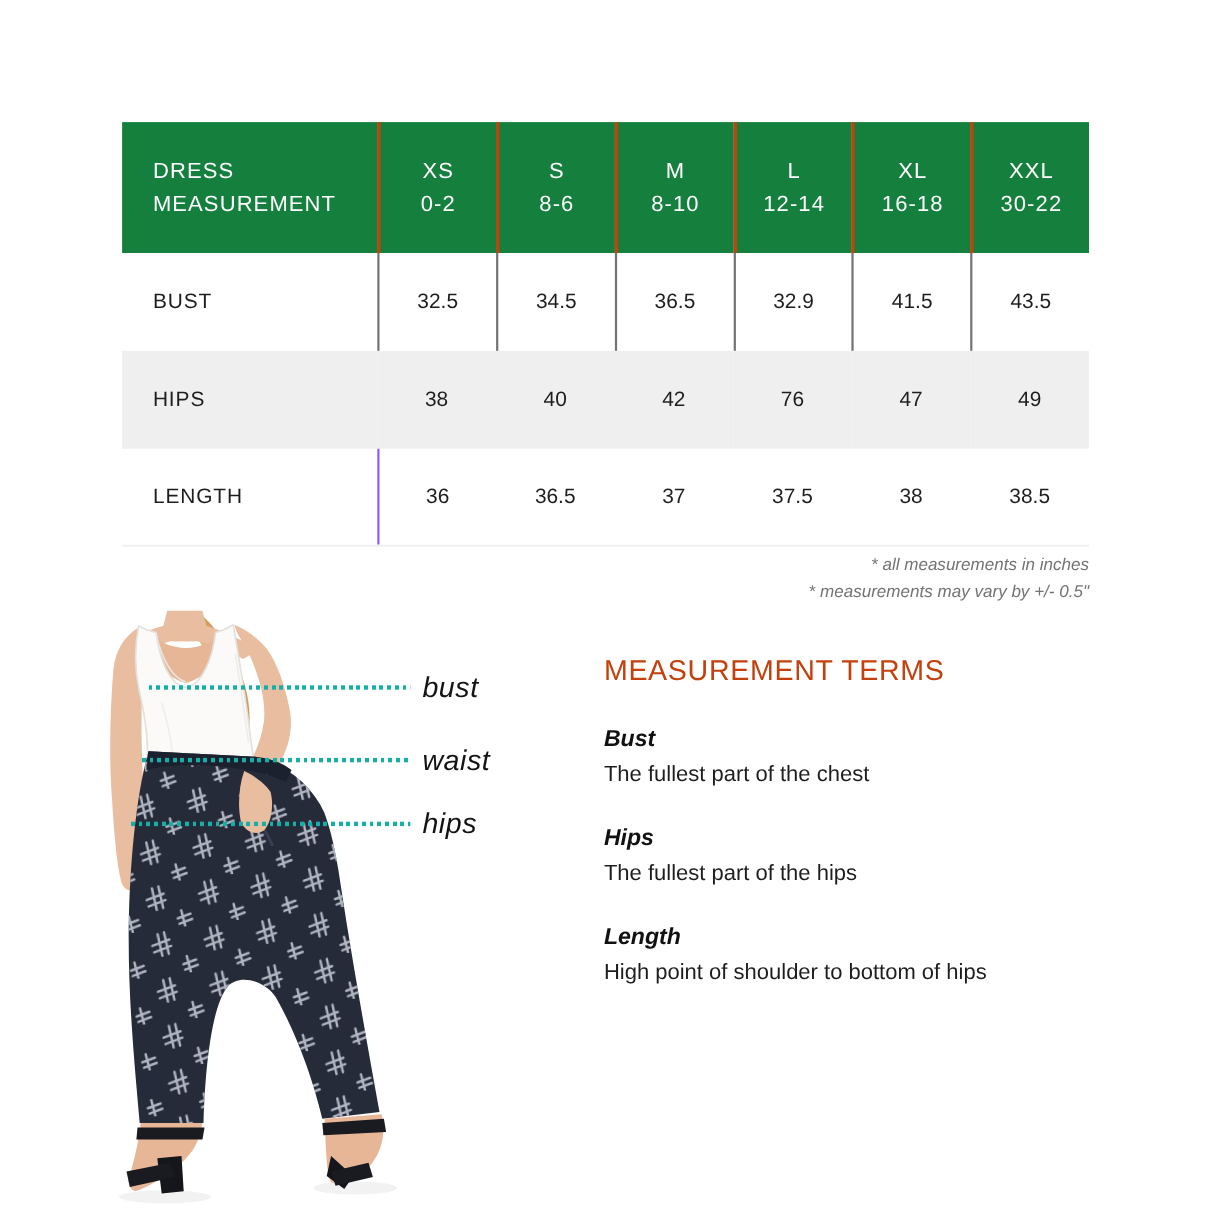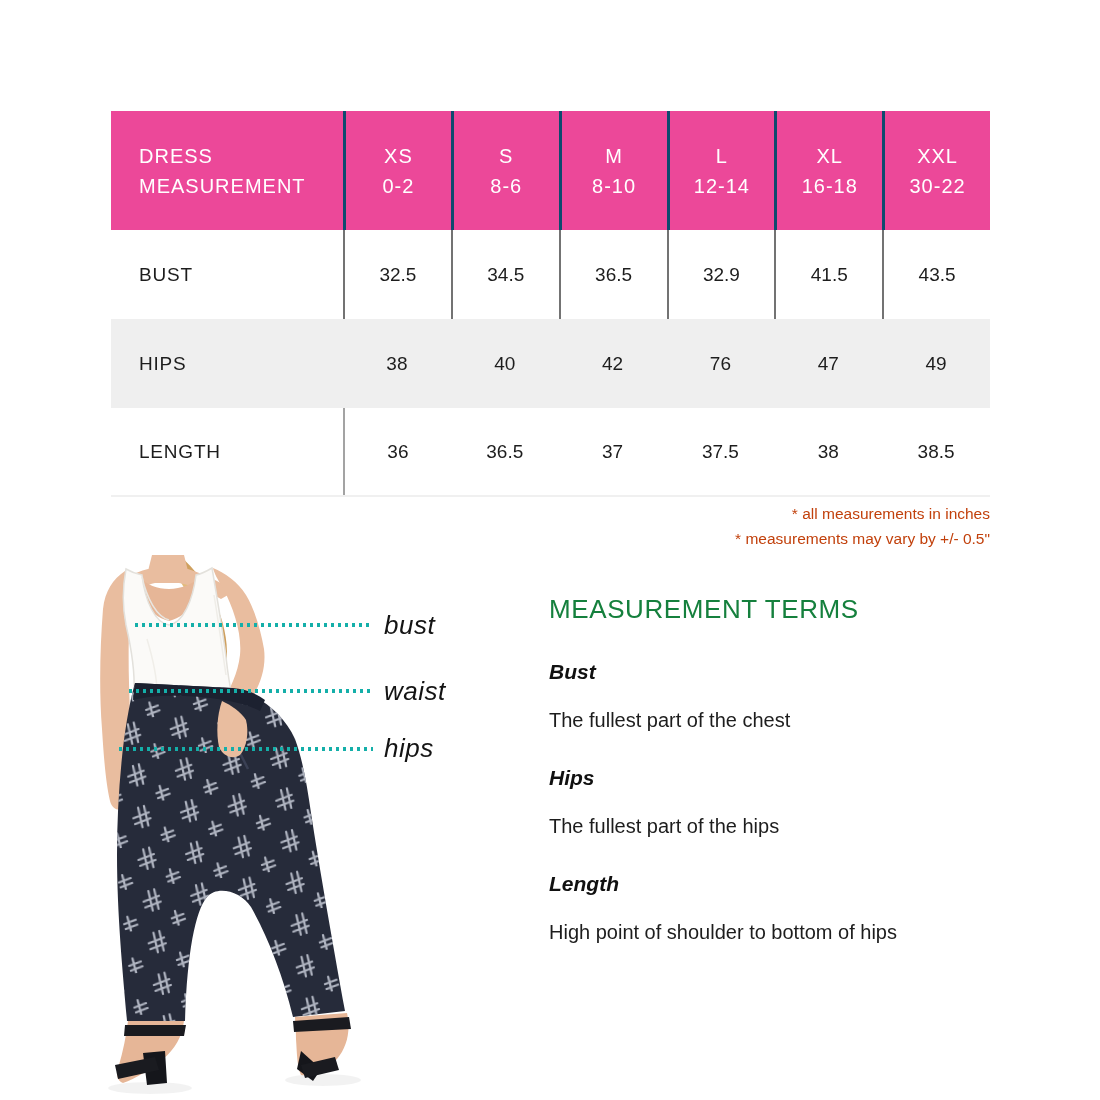--- a/index.html
+++ b/index.html
@@ -10,59 +10,59 @@
   }
 
   
   .chart-table { position:absolute; left:111px; top:111px; width:879px;
     border-bottom:2px solid #f0f0f0; }
   .t-row { display:grid; grid-template-columns:232px repeat(6,1fr); }
   .t-row.head   { height:119px; }
   .t-row.body   { height:89px;  }
   .t-row.body.last { height:87px; }
 
-  .hcell { background:#ec4899; color:#ffffff; display:flex; flex-direction:column;
+  .hcell { background:#15803d; color:#ffffff; display:flex; flex-direction:column;
     align-items:center; justify-content:center; font-size:20px; line-height:30px;
     letter-spacing:1px; }
-  .hcell.sep { border-left:3px solid #0c4a6e; }
+  .hcell.sep { border-left:3px solid #c2410c; }
   .hcell.corner { align-items:flex-start; padding-left:28px; }
 
   .bcell { display:flex; align-items:center; justify-content:center;
     font-size:19px; color:#1d1d1d; background:#ffffff; }
   .bcell.lbl { justify-content:flex-start; padding-left:28px; letter-spacing:0.8px; }
   .row-alt .bcell { background:#efefef; }
   .sep-all .bcell + .bcell { border-left:2px solid #737373; }
-  .sep-first .bcell.lbl + .bcell { border-left:2px solid #a3a3a3; }
+  .sep-first .bcell.lbl + .bcell { border-left:2px solid #8b5cf6; }
 
   
   .notes { position:absolute; left:390px; top:501px; width:600px; text-align:right;
-    font-size:15.5px; line-height:25px; color:#c2410c; }
+    font-style:italic; font-size:15.5px; line-height:25px; color:#737373; }
 
   
   .model-photo { position:absolute; left:95px; top:555px; width:300px; height:545px; }
   .dot-line { position:absolute; height:4px; z-index:3;
     background-image:repeating-linear-gradient(to right,#14afa9 0 3.5px,transparent 3.5px 7px); }
   #bust-line  { left:135px; top:623px; width:238px; }
   #waist-line { left:129px; top:689px; width:244px; }
   #hips-line  { left:119px; top:747px; width:254px; }
   .dot-label { position:absolute; left:384px; font-style:italic; font-size:26px;
     line-height:30px; color:#141414; z-index:3; letter-spacing:0.5px; }
   #bust-label  { top:610px; }
   #waist-label { top:676px; }
   #hips-label  { top:733px; }
 
   
   .terms { position:absolute; left:549px; top:593px; width:470px; }
-  .terms-title { color:#15803d; font-size:26px; line-height:32px; letter-spacing:0.6px;
+  .terms-title { color:#c2410c; font-size:26px; line-height:32px; letter-spacing:0.6px;
     font-weight:400; }
   .term-block { margin-top:32px; }
   .term-block.first { margin-top:34px; }
   .term-name { font-size:21px; line-height:26px; font-weight:bold; font-style:italic;
     color:#111111; }
-  .term-def { font-size:20px; line-height:26px; margin-top:22px; color:#1d1d1d; }
+  .term-def { font-size:20px; line-height:26px; margin-top:6px; color:#1d1d1d; }
 </style>
 </head>
 <body>
 
 <div id="stage">
 
   <div class="chart-table">
     <div class="t-row head">
       <div class="hcell corner">
         <div>DRESS</div>

